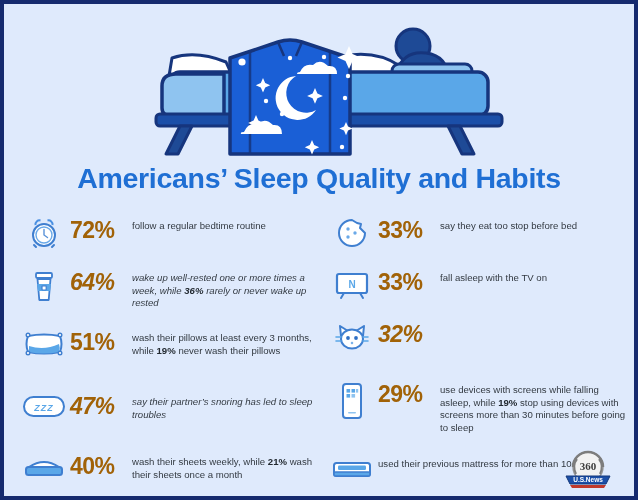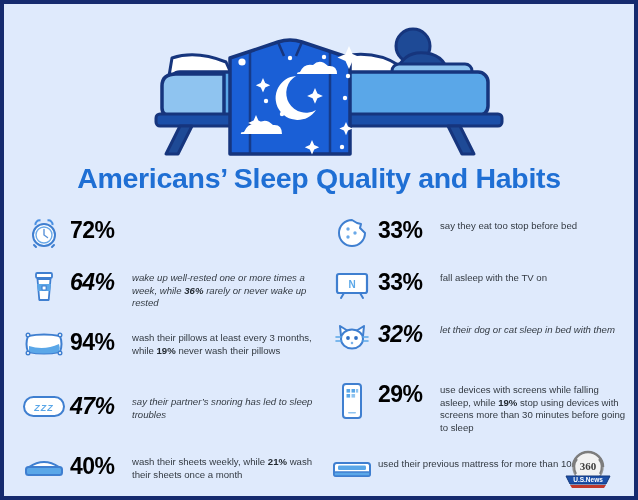--- a/index.html
+++ b/index.html
@@ -54,21 +54,21 @@
     flex: 0 0 52px;
     display: flex;
     align-items: center;
     justify-content: center;
     padding-top: 2px;
   }
   .stat-pct {
     flex: 0 0 62px;
     font-size: 23px;
     font-weight: bold;
-    color: #000000;
+    color: #a16207;
     text-align: left;
     letter-spacing: -0.5px;
     padding-top: 1px;
   }
   .stat-text {
     flex: 1 1 auto;
     font-size: 9.6px;
     line-height: 12.6px;
     color: #333a42;
     padding-top: 4px;
@@ -151,20 +151,21 @@
         <svg width="32" height="32" viewBox="0 0 32 32">
           <path d="M7.5 7 a4 4 0 0 1 5 -4.5" fill="none" stroke="#4a90e2" stroke-width="2"></path>
           <path d="M24.5 7 a4 4 0 0 0 -5 -4.5" fill="none" stroke="#4a90e2" stroke-width="2"></path>
           <circle cx="16" cy="17" r="11" fill="#ffffff" stroke="#3f7fd0" stroke-width="2"></circle>
           <circle cx="16" cy="17" r="8" fill="none" stroke="#6aa9e8" stroke-width="1.4"></circle>
           <path d="M16 11.5 v5.5 l3.5 2.5" fill="none" stroke="#5b93d8" stroke-width="1.4" stroke-linecap="round"></path>
           <path d="M6 27 l2 2 M26 27 l-2 2" stroke="#3f7fd0" stroke-width="2" stroke-linecap="round"></path>
         </svg>
       </div>
       <div class="stat-pct">72%</div>
+      <div class="stat-text">follow a regular bedtime routine</div>
     </div>
 
     <div class="stat-row h2">
       <div class="stat-icon">
         <svg width="30" height="34" viewBox="0 0 30 34">
           <rect x="7" y="3" width="16" height="5" rx="1.2" fill="#ffffff" stroke="#3f7fd0" stroke-width="1.8"></rect>
           <path d="M8.5 9 h13 l-1.8 21 h-9.4 z" fill="#ffffff" stroke="#3f7fd0" stroke-width="1.8" stroke-linejoin="round"></path>
           <path d="M8.1 14 h13.8 l-0.9 7 h-12 z" fill="#5aa7e8"></path>
           <rect x="13" y="15.8" width="4.2" height="4.2" rx="0.8" fill="#ffffff" stroke="#3f7fd0" stroke-width="1.2"></rect>
         </svg>
@@ -177,21 +178,21 @@
       <div class="stat-icon">
         <svg width="40" height="28" viewBox="0 0 40 28">
           <path d="M4 6 q16 -3 32 0 q3 8 0 16 q-16 3 -32 0 q-3 -8 0 -16 z" fill="#ffffff" stroke="#3f7fd0" stroke-width="2" stroke-linejoin="round"></path>
           <path d="M5 16 q15 5 30 -2 q1.6 4 0 8 q-16 3 -30 0 z" fill="#5aa7e8"></path>
           <circle cx="4" cy="5" r="1.8" fill="#ffffff" stroke="#3f7fd0" stroke-width="1.4"></circle>
           <circle cx="36" cy="5" r="1.8" fill="#ffffff" stroke="#3f7fd0" stroke-width="1.4"></circle>
           <circle cx="4" cy="23" r="1.8" fill="#ffffff" stroke="#3f7fd0" stroke-width="1.4"></circle>
           <circle cx="36" cy="23" r="1.8" fill="#ffffff" stroke="#3f7fd0" stroke-width="1.4"></circle>
         </svg>
       </div>
-      <div class="stat-pct">94%</div>
+      <div class="stat-pct">51%</div>
       <div class="stat-text">wash their pillows at least every 3 months, while <b>19%</b> never wash their pillows</div>
     </div>
 
     <div class="stat-row h2">
       <div class="stat-icon">
         <svg width="44" height="26" viewBox="0 0 44 26">
           <rect x="2" y="3" width="40" height="19" rx="9.5" fill="#ffffff" stroke="#3f7fd0" stroke-width="2"></rect>
           <text x="22" y="16.5" text-anchor="middle" font-family="Liberation Sans, sans-serif" font-size="9" font-weight="bold" fill="#5aa7e8" letter-spacing="1">ZZZ</text>
         </svg>
       </div>
@@ -245,21 +246,20 @@
           <path d="M7 14 l-1 -10 l8 5 z" fill="#ffffff" stroke="#3f7fd0" stroke-width="2" stroke-linejoin="round"></path>
           <path d="M29 14 l1 -10 l-8 5 z" fill="#ffffff" stroke="#3f7fd0" stroke-width="2" stroke-linejoin="round"></path>
           <ellipse cx="18" cy="17" rx="11" ry="9.5" fill="#ffffff" stroke="#3f7fd0" stroke-width="2"></ellipse>
           <circle cx="14" cy="16" r="1.9" fill="#2f6fc4"></circle>
           <circle cx="22" cy="16" r="1.9" fill="#2f6fc4"></circle>
           <path d="M18 19.5 l-1.5 1.5 l1.5 1.5 l1.5 -1.5 z" fill="#6aa9e8"></path>
           <path d="M2 15 h5 M2 19 h5 M29 15 h5 M29 19 h5" stroke="#5aa7e8" stroke-width="1.6" stroke-linecap="round"></path>
         </svg>
       </div>
       <div class="stat-pct">32%</div>
-      <div class="stat-text">let their dog or cat sleep in bed with them</div>
     </div>
 
     <div class="stat-row h4">
       <div class="stat-icon">
         <svg width="26" height="38" viewBox="0 0 26 38">
           <rect x="4" y="2" width="18" height="34" rx="3" fill="#ffffff" stroke="#3f7fd0" stroke-width="2"></rect>
           <rect x="7.5" y="7" width="3.6" height="3.6" fill="#5aa7e8"></rect>
           <rect x="12.5" y="7" width="3.6" height="3.6" fill="#5aa7e8"></rect>
           <rect x="17" y="7" width="2.2" height="3.6" fill="#8fc4f0"></rect>
           <rect x="7.5" y="12" width="3.6" height="3.6" fill="#5aa7e8"></rect>

